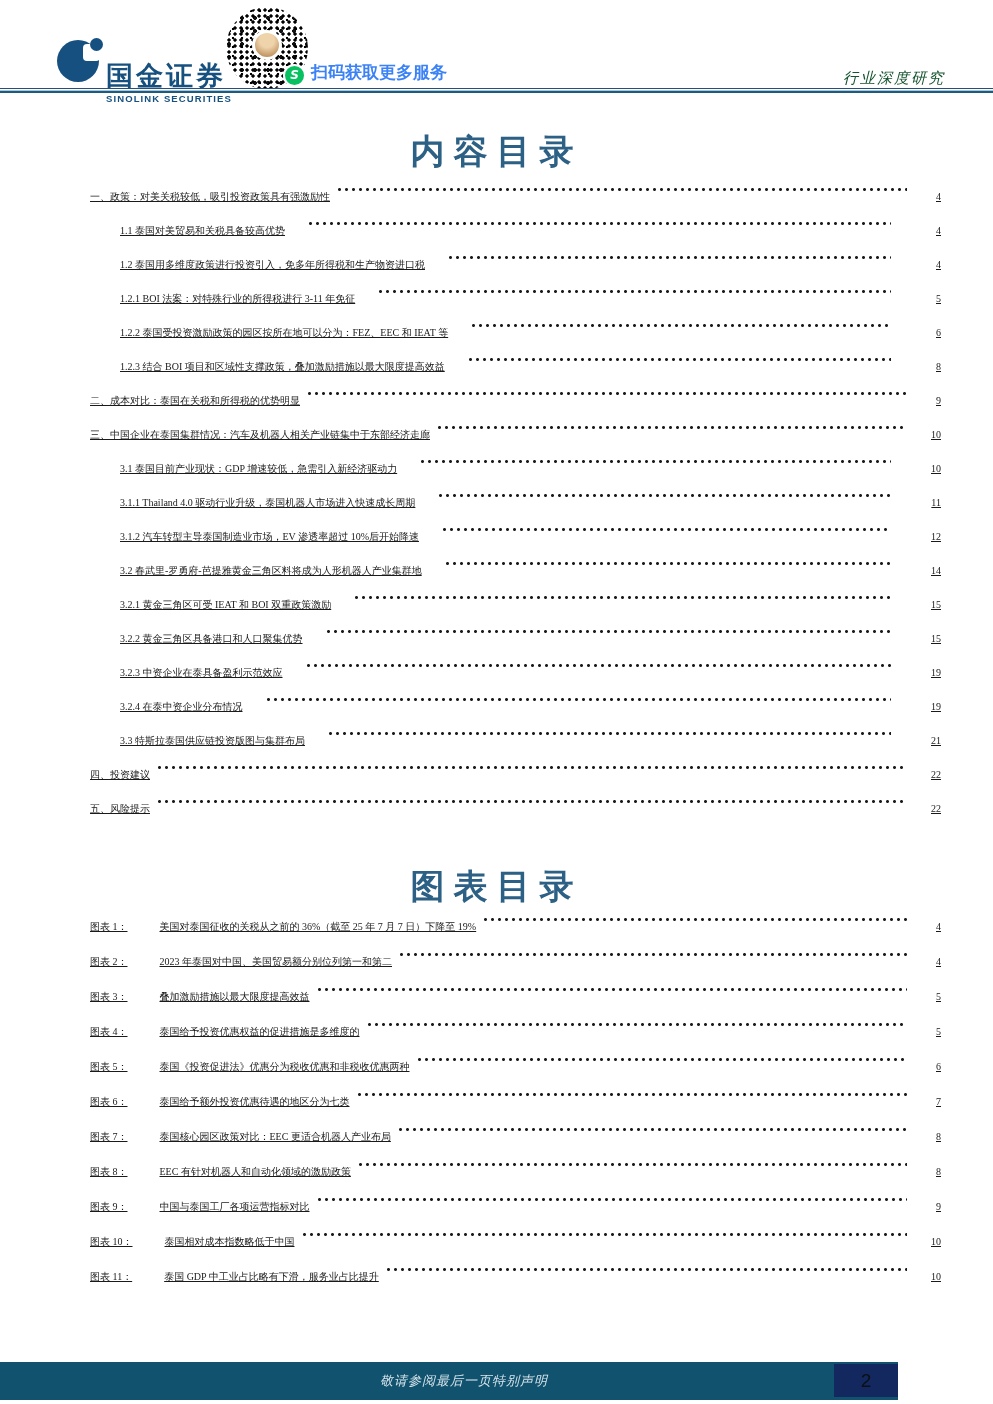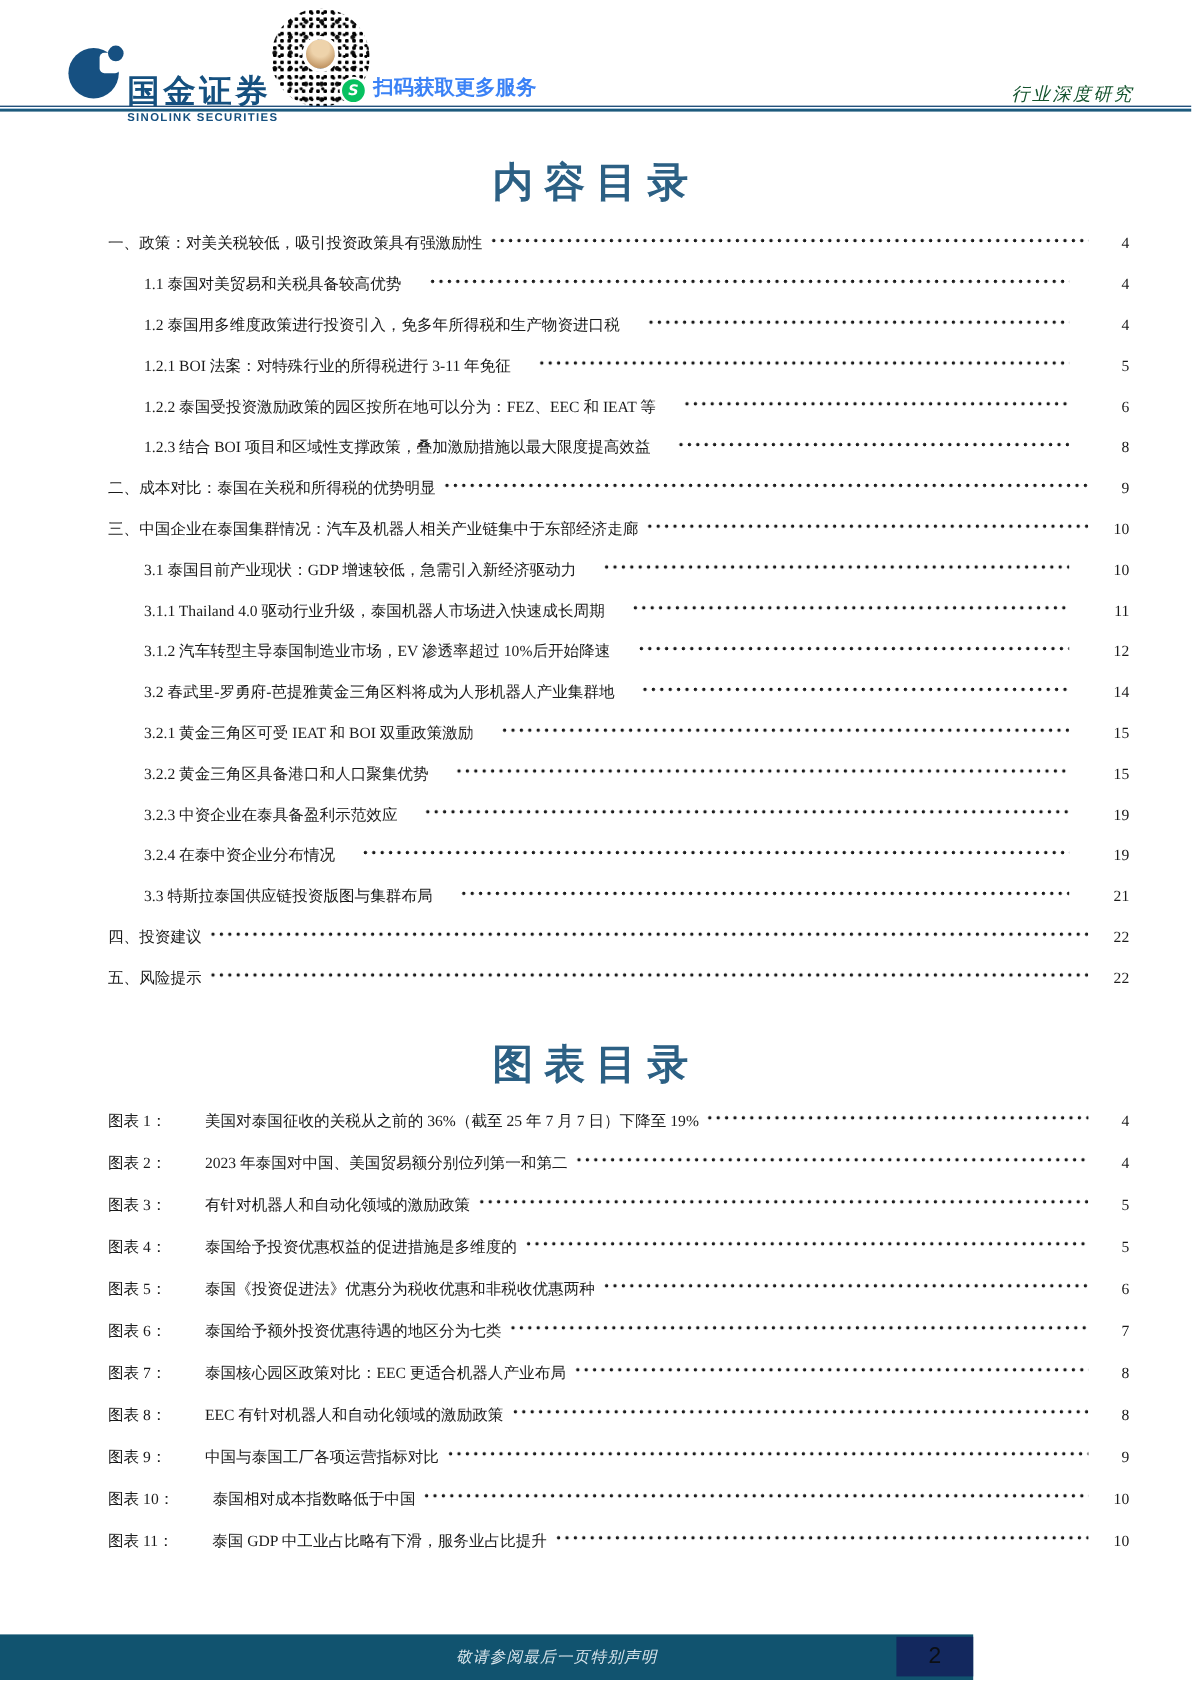--- a/index.html
+++ b/index.html
@@ -50,35 +50,35 @@
     position:absolute; left:0; width:100%; text-align:center;
     font-size:34px; font-weight:bold; color:#2c6084; letter-spacing:9px;
   }
   .toc-title { top:129px; }
   .fig-title { top:864px; }
 
   
   .list { position:absolute; left:90px; width:851px; }
   .toc-list { top:186px; }
   .fig-list { top:916px; }
-  .row { display:flex; align-items:center; font-size:13px; }
+  .row { display:flex; align-items:flex-start; font-size:10px;text-decoration:underline; }
   .toc-list .row { height:34px; }
   .fig-list .row { height:35px; }
   .row.lvl2 { padding-left:30px;gap:16px; }
   .row .no { white-space:nowrap; line-height:22px; margin-right:32px; }
   .row .lbl { white-space:nowrap; line-height:22px; }
   .row .dots {
     flex:1; height:7px; margin:0 4px 5px 6px;
     background-image:radial-gradient(circle at 3.5px 3.5px, #1c1c1c 1.2px, transparent 1.7px);
     background-size:7px 7px; background-repeat:repeat-x; background-position:left bottom;
   }
   .row .pg { width:30px; text-align:right; line-height:22px; white-space:nowrap; }
 
   
-  .footer { position:absolute; left:0; top:1362px; width:811px; height:38px; background:#11536f; }
+  .footer { position:absolute; left:0; top:1362px; width:898px; height:38px; background:#11536f; }
   .footer-text { position:absolute; left:0; top:0; width:928px; height:38px; line-height:38px; text-align:center; color:#d9e5ec; font-style:italic; font-size:13px; letter-spacing:1px; }
   .page-box { position:absolute; right:0; top:2px; height:33px; width:64px; background:#13285e; }
   .page-num { width:100%; height:100%; line-height:33px; text-align:center; color:#0c0f14; font-size:19px; font-family:"Liberation Sans","DejaVu Sans",sans-serif; }
 </style>
 </head>
 <body>
 
 <div class="page">
 
   <div class="logo-mark">
@@ -232,21 +232,21 @@
 
       <div class="row">
         <span class="no">图表 2：</span>
         <span class="lbl">2023 年泰国对中国、美国贸易额分别位列第一和第二</span>
         <span class="dots"></span>
         <span class="pg">4</span>
       </div>
 
       <div class="row">
         <span class="no">图表 3：</span>
-        <span class="lbl">有针对机器人和自动化领域的激励政策</span>
+        <span class="lbl">叠加激励措施以最大限度提高效益</span>
         <span class="dots"></span>
         <span class="pg">5</span>
       </div>
 
       <div class="row">
         <span class="no">图表 4：</span>
         <span class="lbl">泰国给予投资优惠权益的促进措施是多维度的</span>
         <span class="dots"></span>
         <span class="pg">5</span>
       </div>

